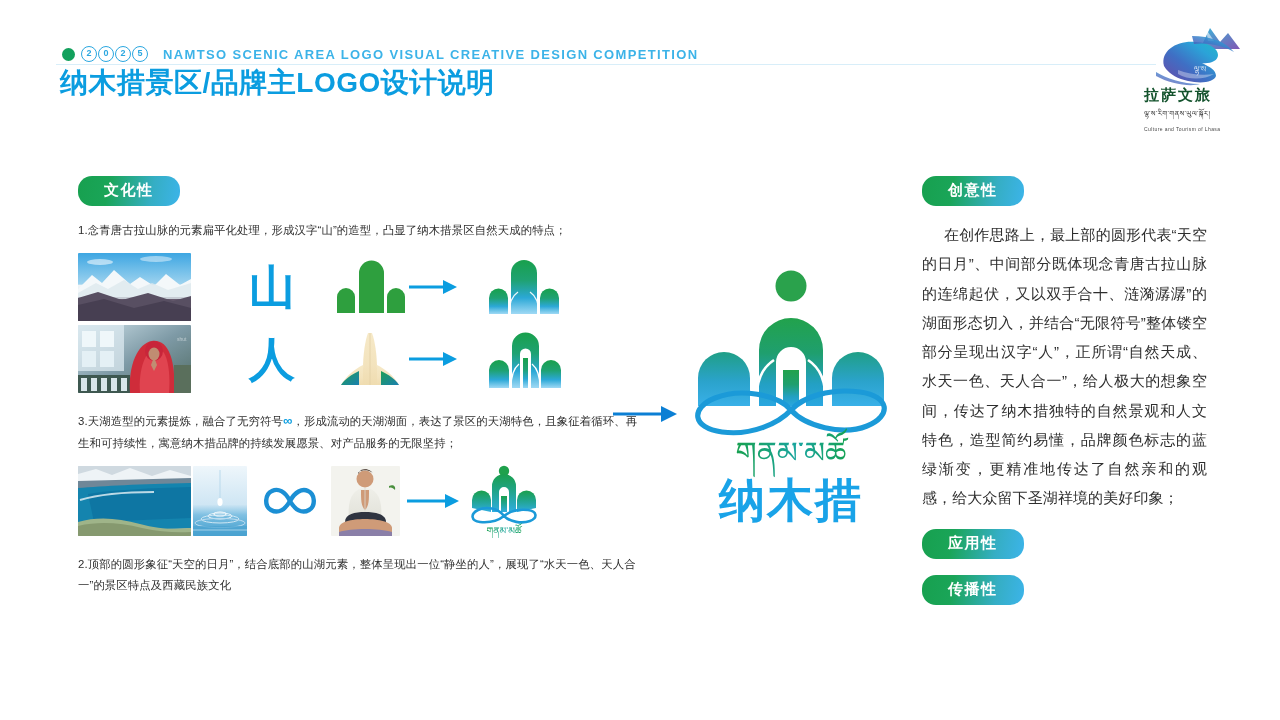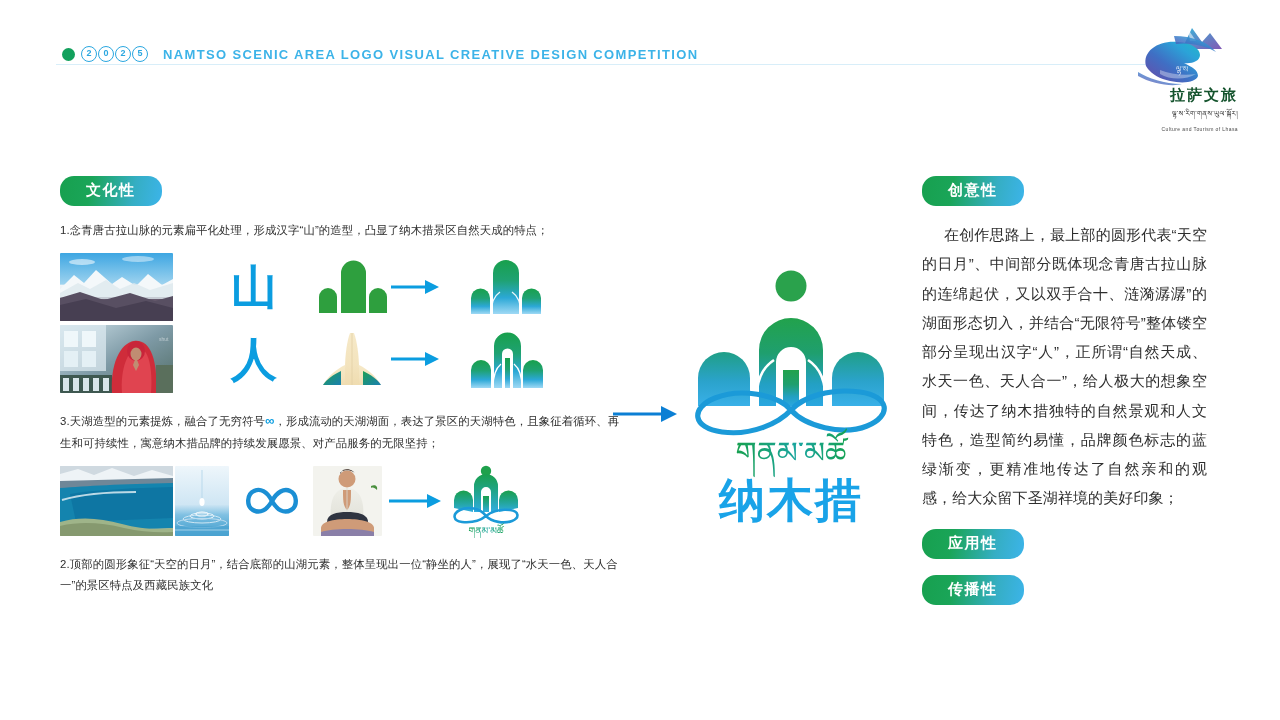--- a/index.html
+++ b/index.html
@@ -75,25 +75,25 @@
     left: 56px;
     top: 64px;
     width: 1100px;
     height: 1px;
     background: #d8eef9;
   }
 
   
   .org-logo {
     position: absolute;
-    right: 42px;
+    right: 24px;
     top: 22px;
     width: 112px;
     height: 108px;
-    text-align: right;
+    text-align: left;
   }
   .org-mark { display:block; margin: 0 auto; }
   .org-cn {
     font-size: 15px;
     font-weight: bold;
     color: #14532d;
     letter-spacing: 2px;
     margin-top: -2px;
     font-family: "Liberation Serif", serif;
   }
@@ -119,21 +119,21 @@
     font-size: 15px;
     font-weight: bold;
     letter-spacing: 1.5px;
     background: linear-gradient(100deg, #17a04f 0%, #1aa558 30%, #35aec4 72%, #3cb4ea 100%);
     white-space: nowrap;
   }
 
   
   .col-left {
     position: absolute;
-    left: 60px;
+    left: 78px;
     top: 176px;
     width: 560px;
   }
   .para {
     font-size: 11.4px;
     line-height: 1.85;
     color: #2e2e2e;
     margin: 0;
     letter-spacing: 0.1px;
   }
@@ -201,20 +201,21 @@
     <span class="kicker-dot"></span>
     <span class="kicker-year">
       <span>2</span>
       <span>0</span>
       <span>2</span>
       <span>5</span>
     </span>
     <span class="kicker-en">NAMTSO SCENIC AREA LOGO VISUAL CREATIVE DESIGN COMPETITION</span>
   </div>
 
+  <div class="page-title">纳木措景区/品牌主LOGO设计说明</div>
 
   <div class="org-logo">
     <svg class="org-mark" width="104" height="66" viewBox="0 0 104 66">
       <defs>
         <linearGradient id="ogA" x1="0" y1="1" x2="1" y2="0">
           <stop offset="0%" stop-color="#6a4aa8"></stop>
           <stop offset="42%" stop-color="#3f6fc4"></stop>
           <stop offset="75%" stop-color="#2ba3d8"></stop>
           <stop offset="100%" stop-color="#22b9c9"></stop>
         </linearGradient>

